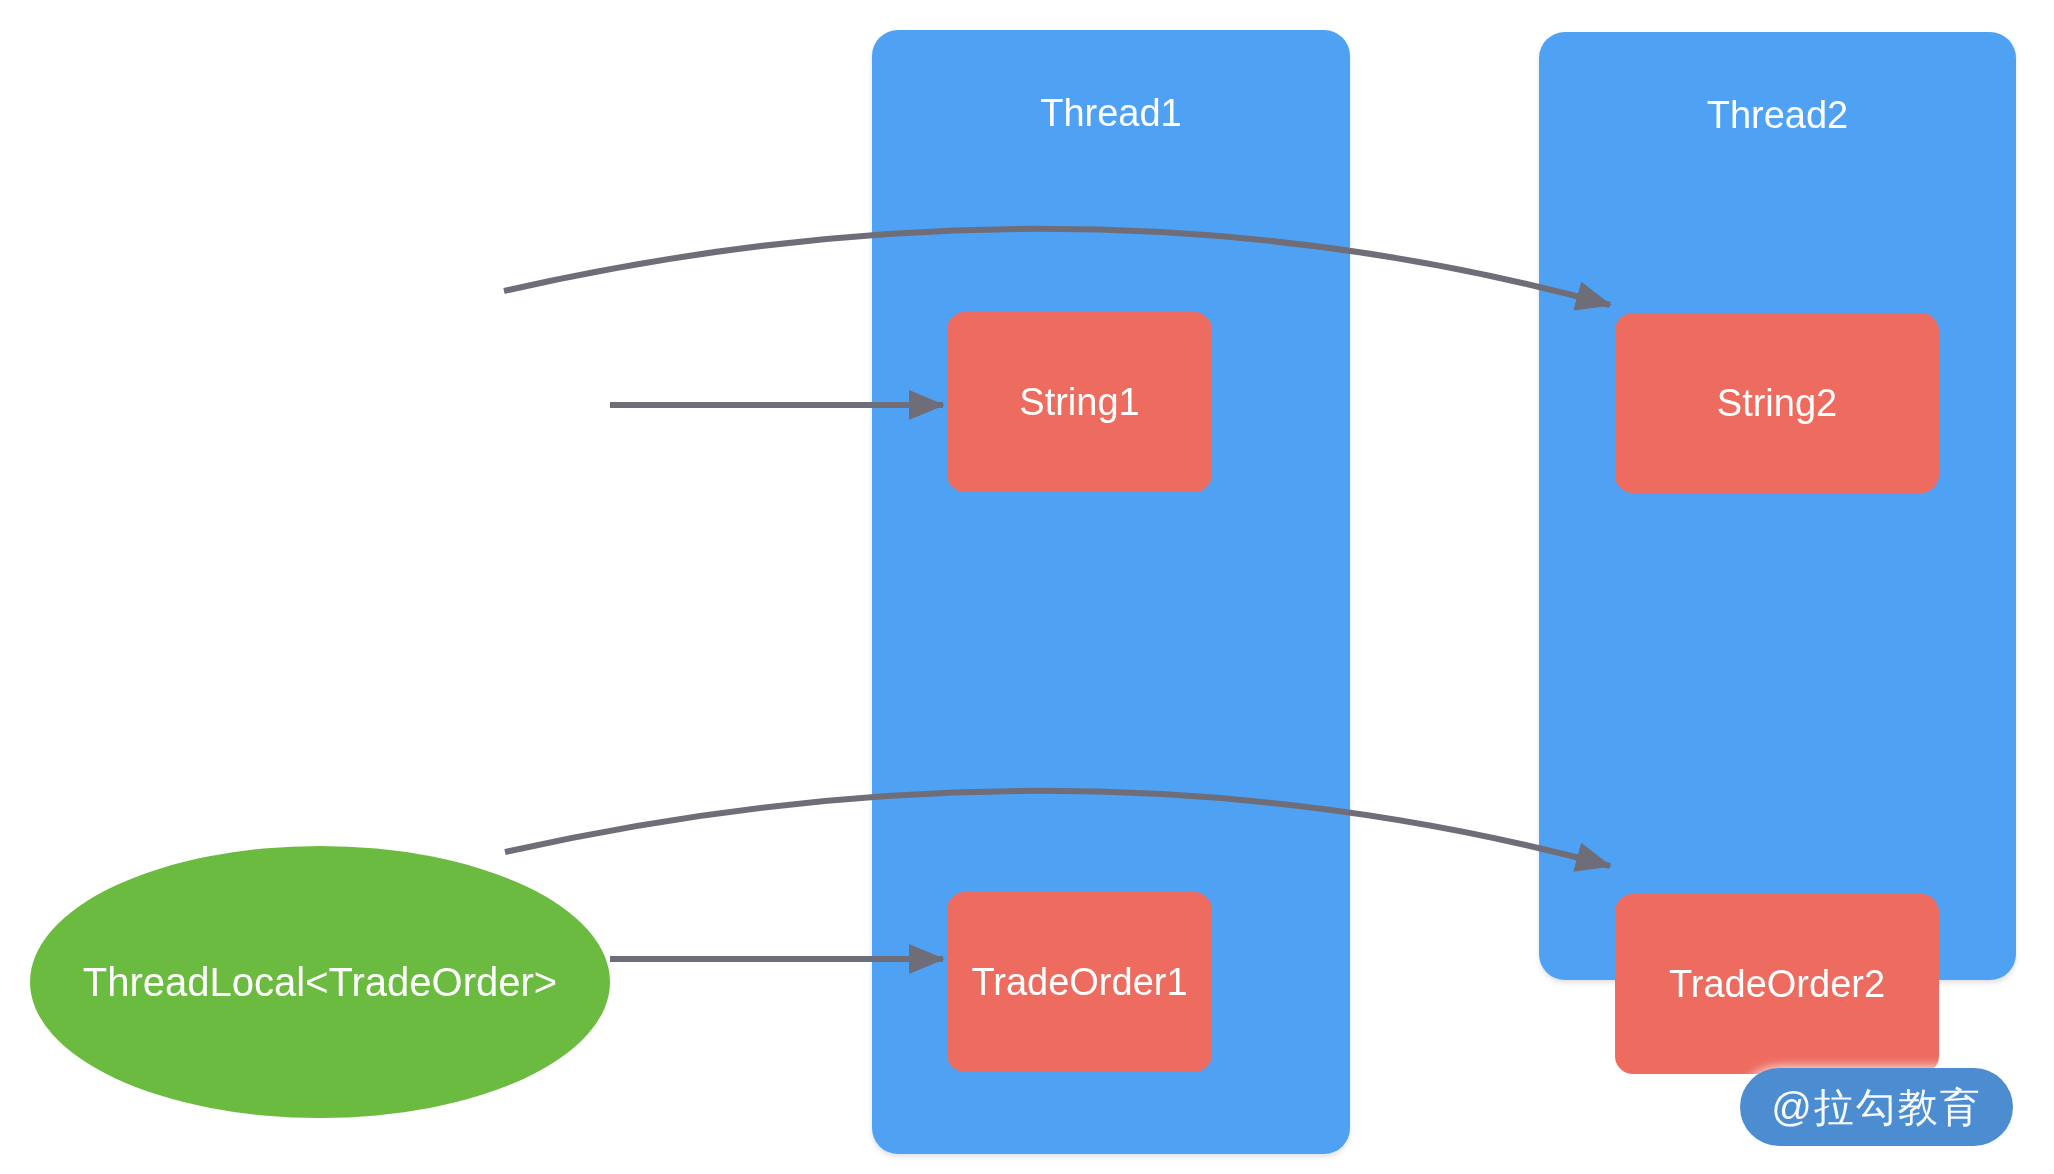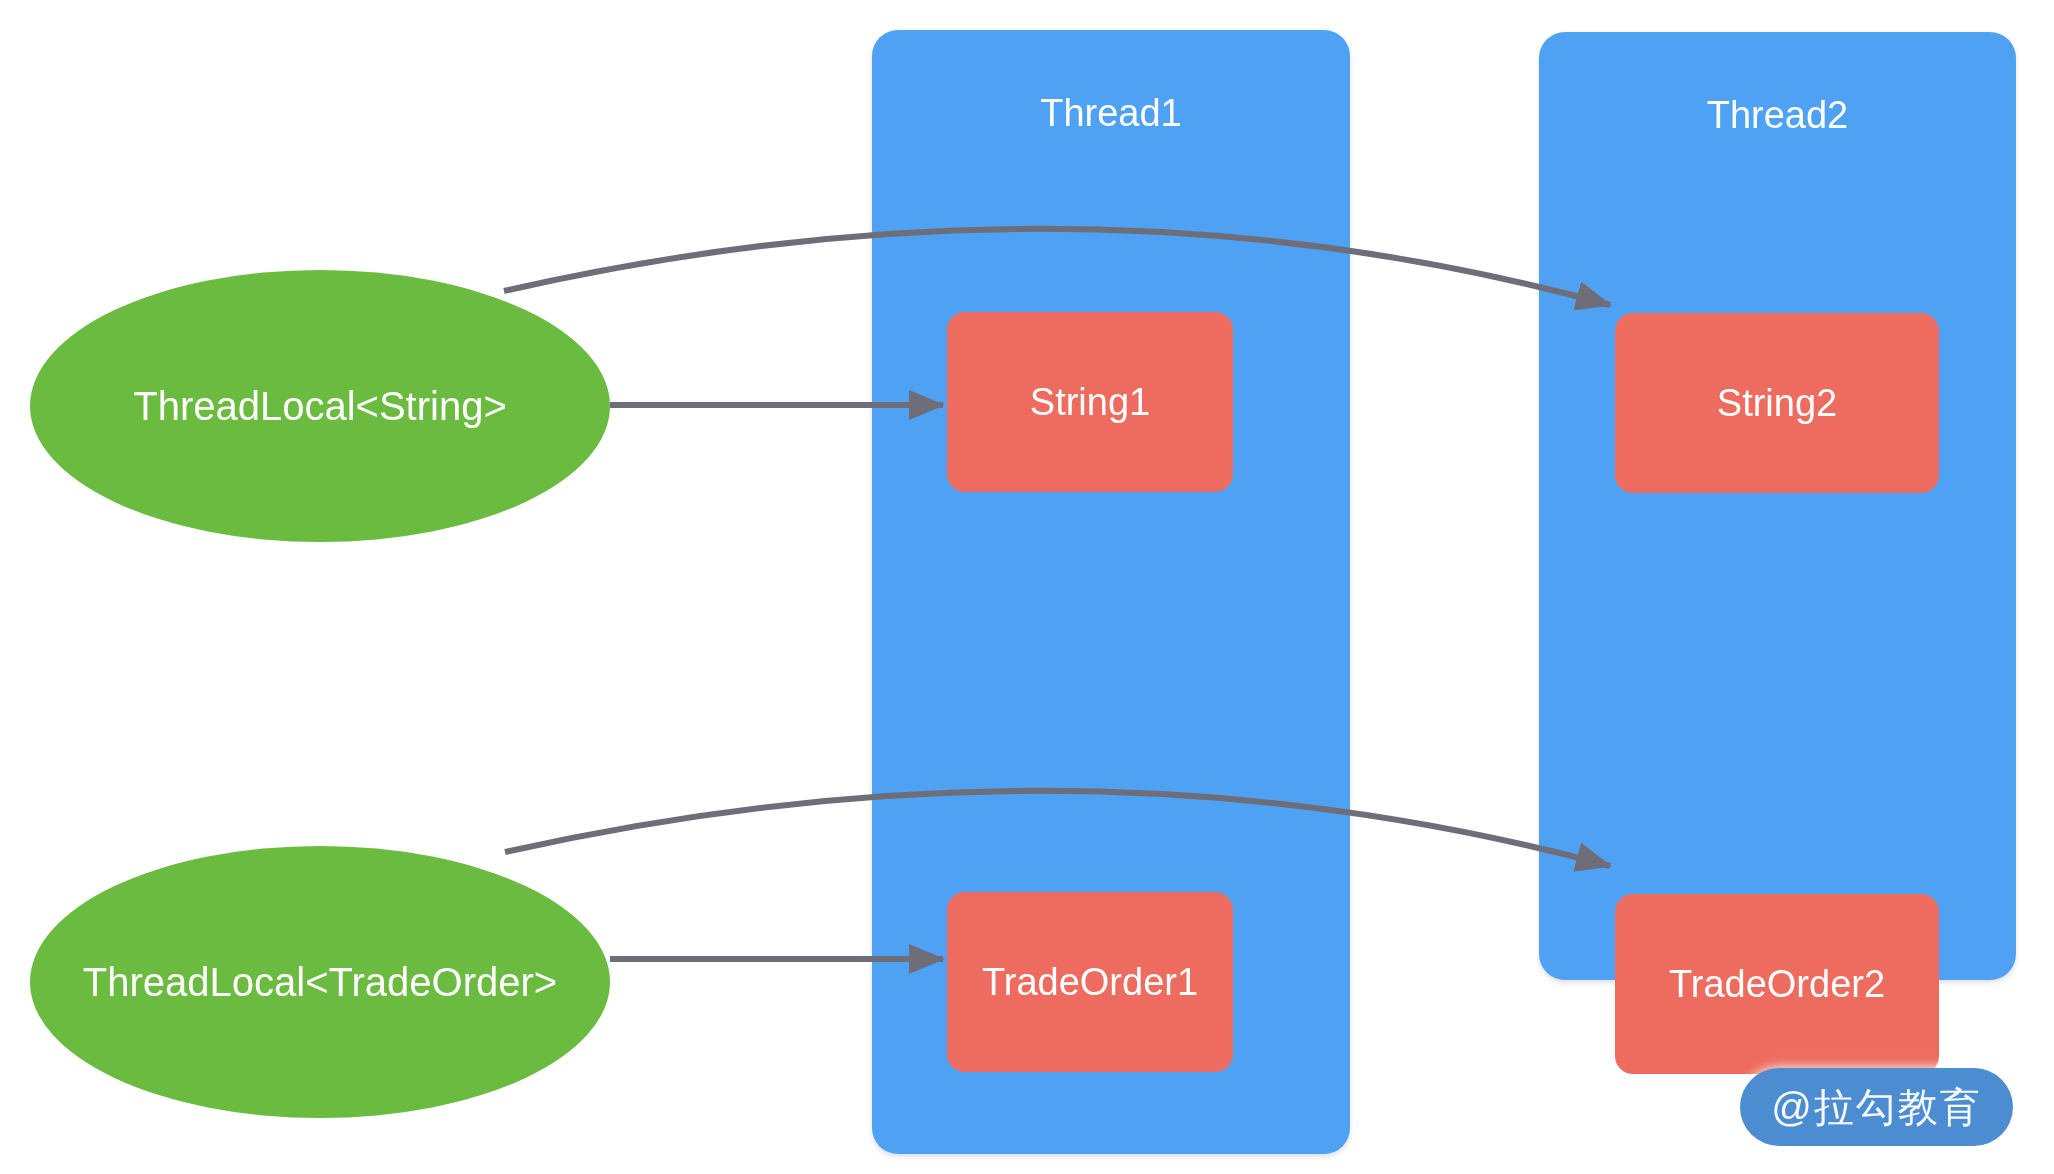--- a/index.html
+++ b/index.html
@@ -41,21 +41,21 @@
     right: 0;
     text-align: center;
     color: var(--white);
     font-size: 38px;
     line-height: 38px;
     font-weight: 400;
   }
 
   .obj-box {
     position: absolute;
-    width: 286px;
+    width: 265px;
     height: 180px;
     background: var(--red);
     border-radius: 18px;
     display: flex;
     align-items: center;
     justify-content: center;
     color: var(--white);
     font-size: 38px;
   }
   #thread1-column .obj-box { left: 75px; }
@@ -123,21 +123,20 @@
     <div class="obj-box slot-top">String1</div>
     <div class="obj-box slot-bottom">TradeOrder1</div>
   </div>
 
   <div class="thread-col" id="thread2-column">
     <div class="thread-title">Thread2</div>
     <div class="obj-box slot-top">String2</div>
     <div class="obj-box slot-bottom">TradeOrder2</div>
   </div>
 
-  <div class="tl-ellipse" id="ellipse-string">ThreadLocal&lt;String&gt;</div>
   <div class="tl-ellipse" id="ellipse-tradeorder">ThreadLocal&lt;TradeOrder&gt;</div>
 
   <svg id="arrows-layer" viewBox="0 0 2054 1174" xmlns="http://www.w3.org/2000/svg">
     <defs>
       <marker id="arrowhead" markerUnits="userSpaceOnUse" markerWidth="40" markerHeight="32" refX="34" refY="15" orient="auto">
         <path class="arrow-head-fill" d="M0,0 L36,15 L0,30 Z"></path>
       </marker>
     </defs>
     <path class="arrow-line" marker-end="url(#arrowhead)" d="M 610 405 L 943 405"></path>
     <path class="arrow-line" marker-end="url(#arrowhead)" d="M 504 291 Q 1080 160 1610 305"></path>

